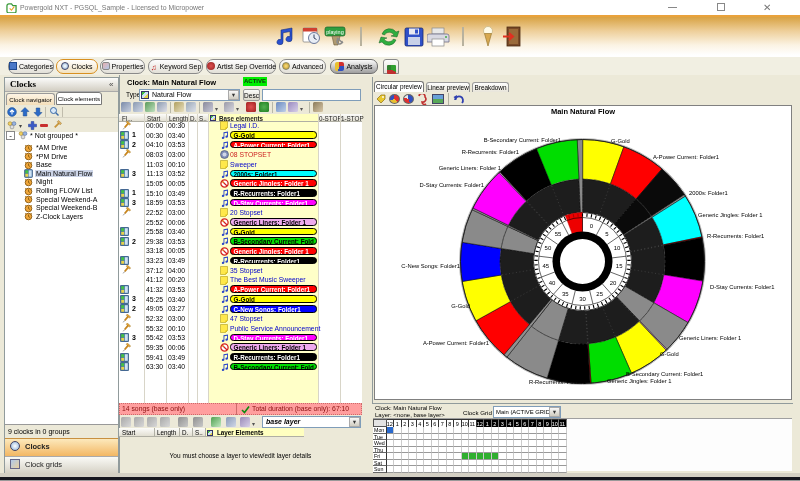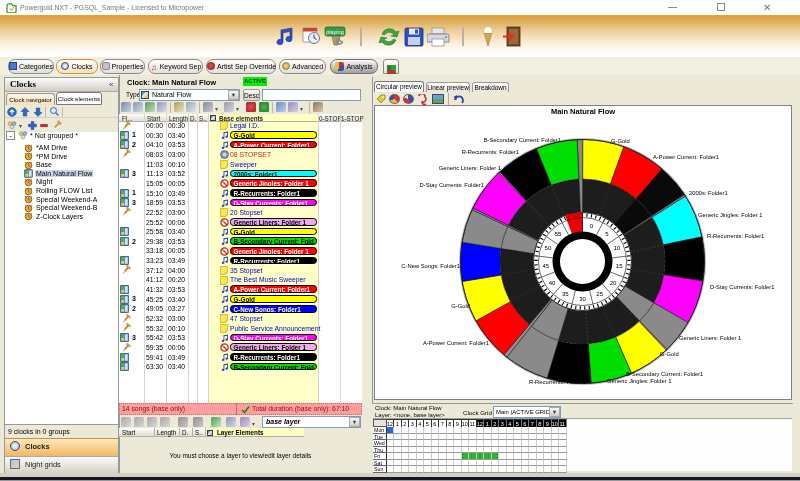--- a/index.html
+++ b/index.html
@@ -202,21 +202,21 @@
       <path d="M1 1.2 L2.2 2.2 M8 1.2 L6.8 2.2" stroke="#a06a10" stroke-width="0.8"></path>
     </svg>
   </div>
 <div style="position:absolute;left:35px;top:212.8px;font-size:7px;padding:0 1px;white-space:nowrap;">Z-Clock Layers</div>
 <div class="abs" style="left:5px;top:424px;width:113px;height:14px;background:#ece9d8;border-top:1px solid #999;font-size:7px;line-height:14px;padding-left:3px;">9 clocks in 0 groups</div>
 <div class="abs" style="left:5px;top:438px;width:113px;height:18px;background:linear-gradient(#fce9bc,#f3b763);border-top:1px solid #c89040;"></div>
 <span style="position:absolute;left:10px;top:441px;width:10px;height:10px;background:radial-gradient(#fff,#88b0d8);border-radius:50%;border:1px solid #446;"></span>
 <div class="abs" style="left:25px;top:442px;font-size:7.5px;font-weight:bold;color:#222;">Clocks</div>
 <div class="abs" style="left:5px;top:456px;width:113px;height:17px;background:linear-gradient(#fafaf6,#d6d2c6);border-top:1px solid #aaa;"></div>
 <span style="position:absolute;left:10px;top:459px;width:10px;height:10px;background:linear-gradient(135deg,#b0c8e8,#e8d0a0);border:1px solid #668;"></span>
-<div class="abs" style="left:25px;top:460px;font-size:7.5px;color:#222;">Night grids</div>
+<div class="abs" style="left:25px;top:460px;font-size:7.5px;color:#222;">Clock grids</div>
 
 <div class="abs" style="left:119px;top:75px;width:243px;height:398px;background:#ece9d8;border-left:1px solid #919b9c;"></div>
 <div class="abs" style="left:127px;top:78px;font-size:7.5px;font-weight:bold;">Clock: Main Natural Flow</div>
 <div class="abs" style="left:243px;top:77px;width:24px;height:8.5px;background:#00ee00;font-size:6px;font-weight:bold;text-align:center;line-height:8.5px;color:#103010;">ACTIVE</div>
 <div class="abs" style="left:126px;top:91px;font-size:6.6px;">Type</div>
 <div class="abs" style="left:139px;top:88.5px;width:101px;height:12px;background:#fff;border:1px solid #7f9db9;"></div>
 <span style="position:absolute;left:141px;top:90.5px;width:8px;height:8px;background:linear-gradient(135deg,#44c144 33%,#cfe2f3 33% 66%,#e8d24a 66%);border:0.5px solid #336;"></span>
 <div class="abs" style="left:152px;top:90.5px;font-size:7px;">Natural Flow</div>
 <div class="abs" style="left:228px;top:89.5px;width:11px;height:10px;background:linear-gradient(#f8f8f8,#d0ccc0);border:1px solid #aaa;font-size:5.5px;text-align:center;line-height:9px;color:#333;">▼</div>
 <div class="abs" style="left:243px;top:88.5px;width:17px;height:12px;background:linear-gradient(#fcfcfa,#dcd8cc);border:1px solid #999;border-radius:2px;font-size:6.5px;text-align:center;line-height:11px;">Desc</div>

